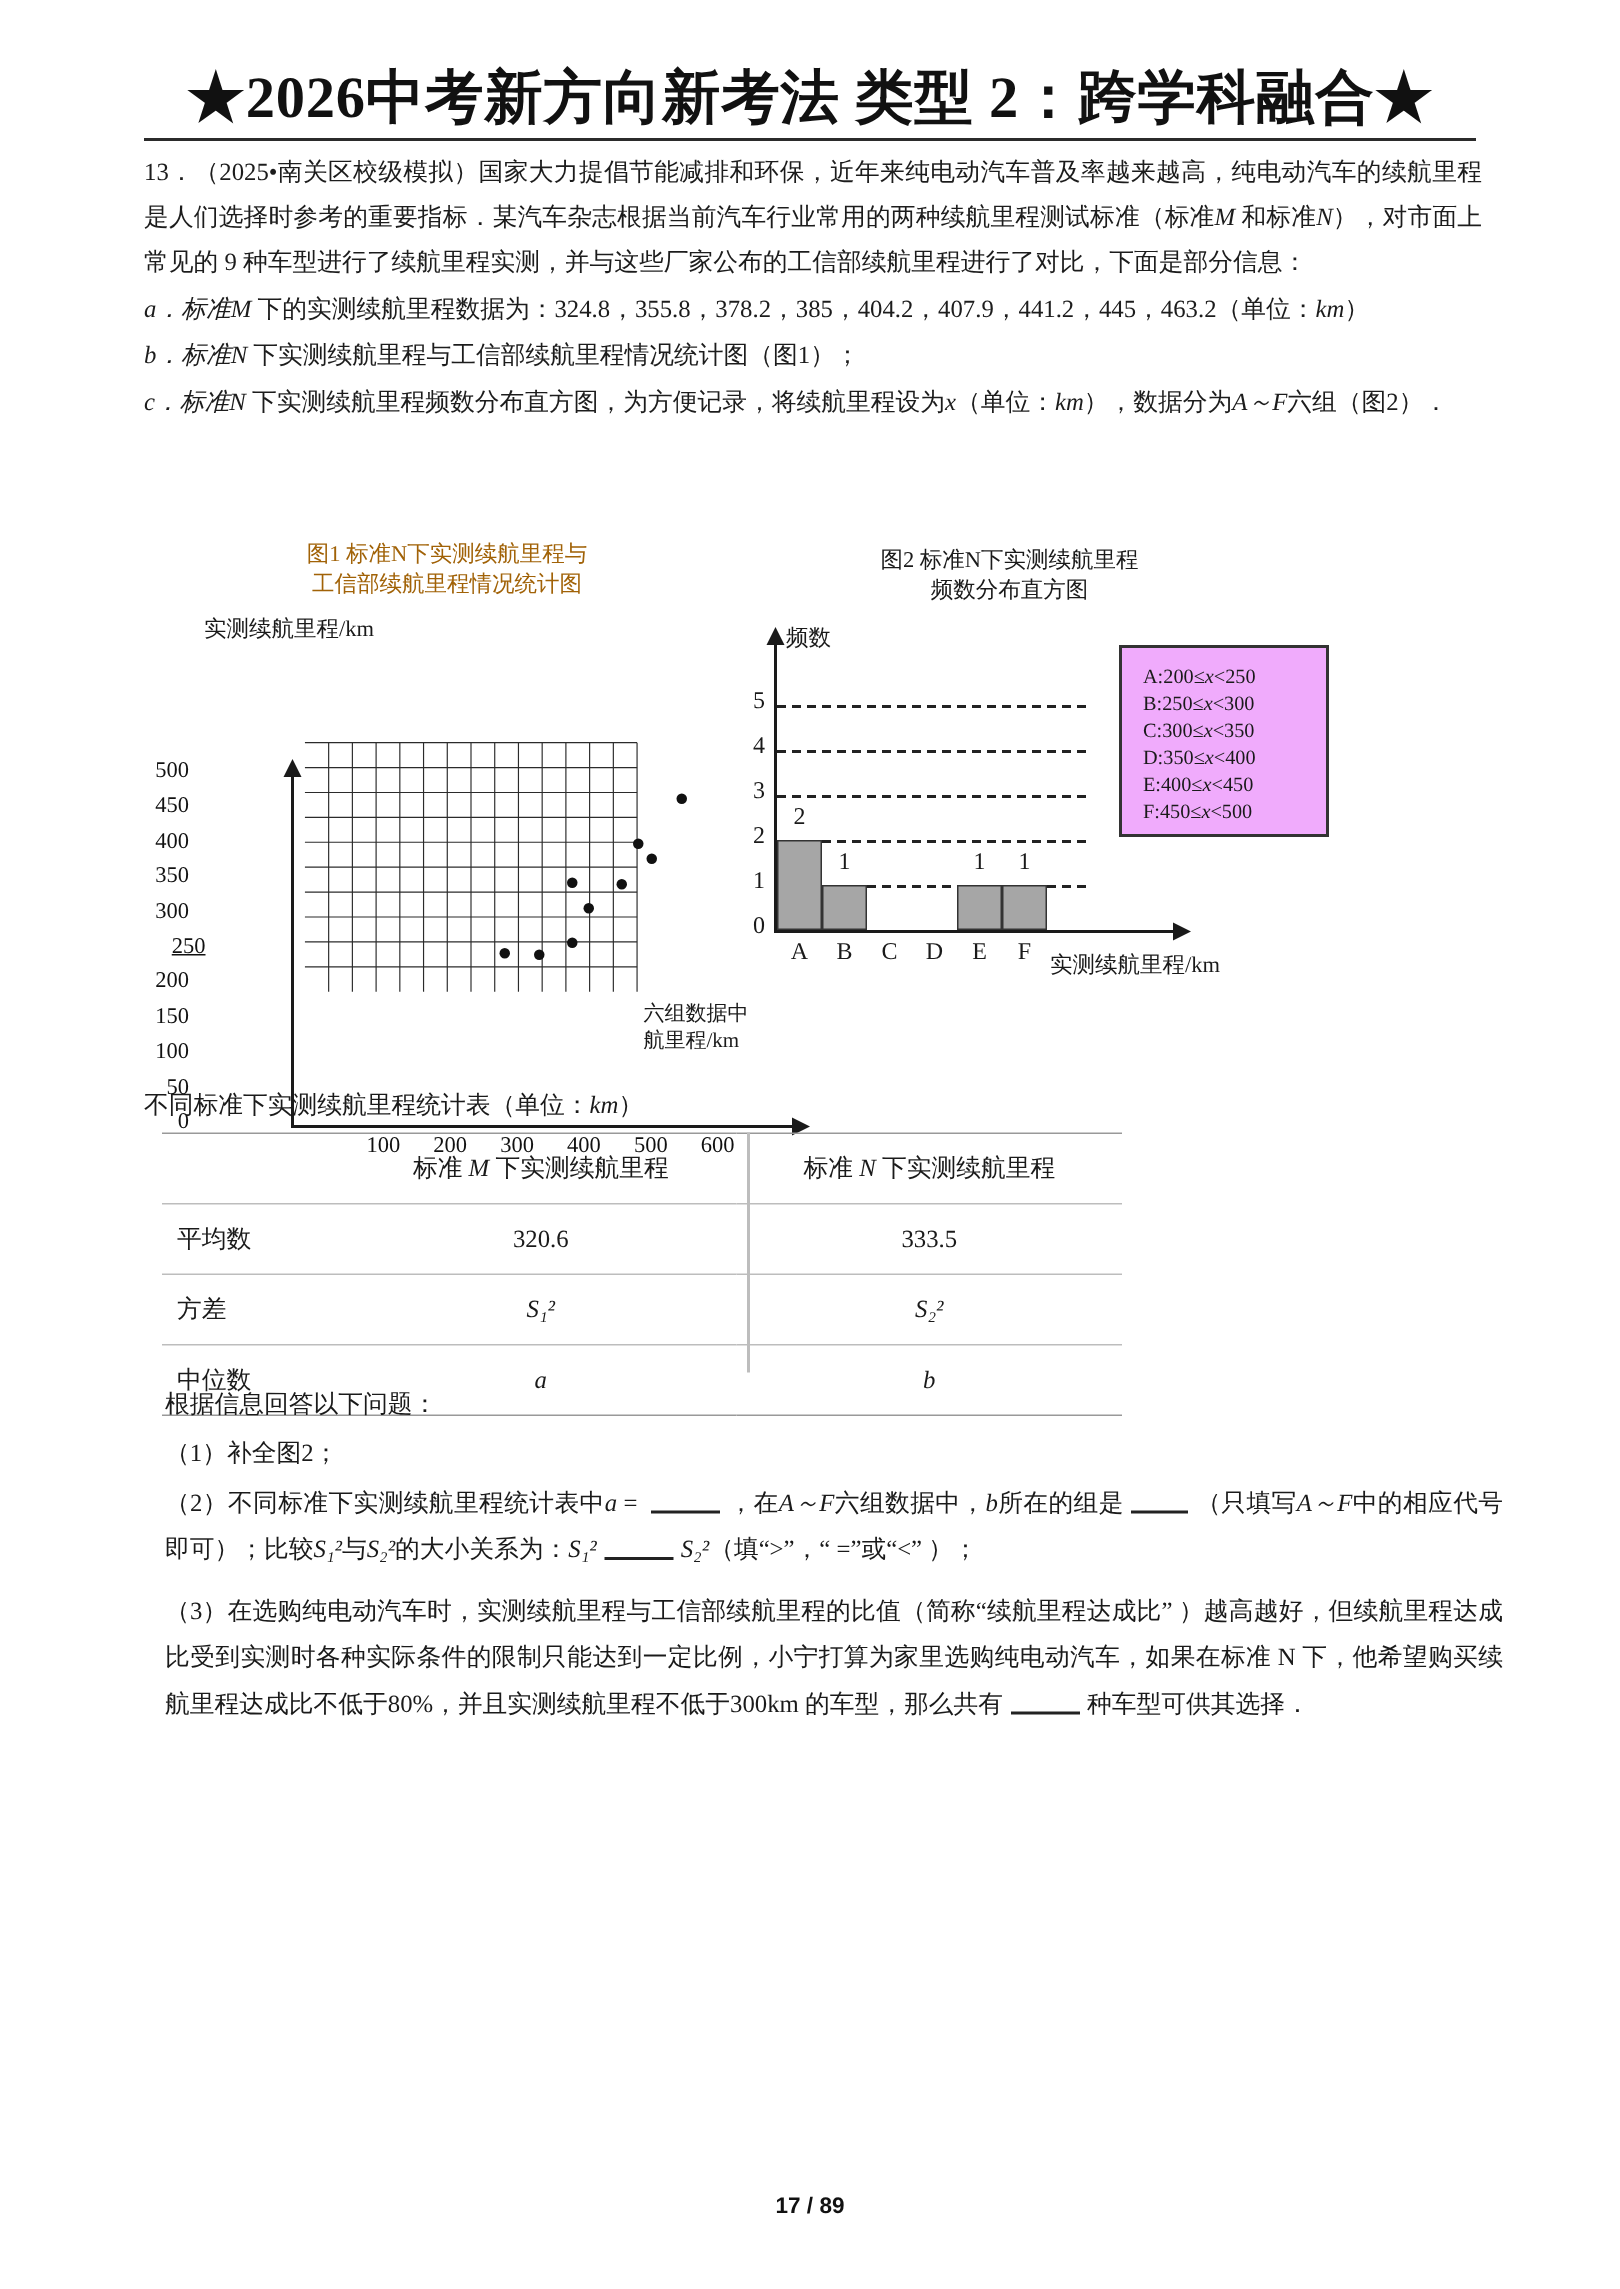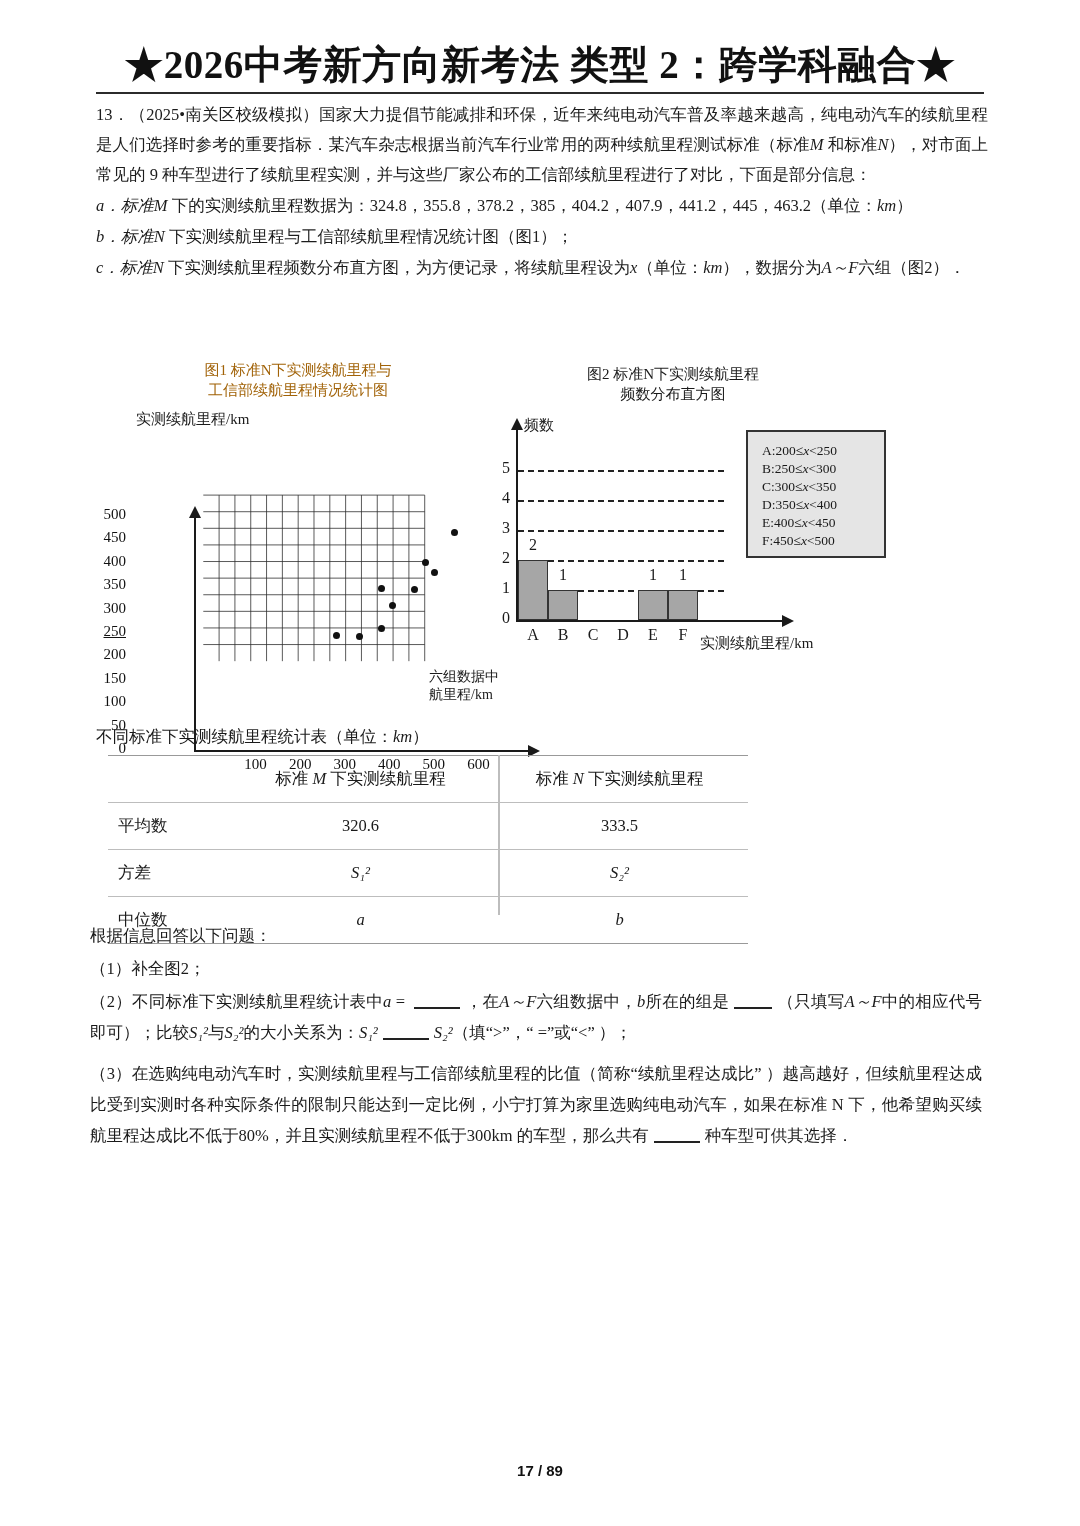--- a/index.html
+++ b/index.html
@@ -81,21 +81,21 @@
     border-left:6px solid transparent;border-right:6px solid transparent;border-bottom:12px solid #1a1a1a;}
   .arr2r{position:absolute;left:266px;top:173px;width:0;height:0;
     border-top:6px solid transparent;border-bottom:6px solid transparent;border-left:12px solid #1a1a1a;}
   .g2{position:absolute;left:2px;height:0;border-top:2px dashed #222;width:206px;}
   .y2t{position:absolute;left:-24px;font-size:16px;width:18px;text-align:right;}
   .bar{position:absolute;background:#a6a6a6;border:1.5px solid #333;box-sizing:border-box;}
   .barval{position:absolute;font-size:16px;text-align:center;width:30px;}
   .x2t{position:absolute;top:184px;font-size:16px;width:24px;text-align:center;}
   .legendbox{
     position:absolute;left:258px;top:72px;width:140px;height:128px;
-    border:2px solid #333;background:#e5e5e5;box-sizing:border-box;
+    border:2px solid #333;background:#f0abfc;box-sizing:border-box;
     padding:10px 0 0 14px;
   }
   .legendbox div{font-size:13.5px;line-height:18px;white-space:nowrap;letter-spacing:0px;}
   .legendbox .xv{font-style:italic;}
 
   
   .tblcap{position:absolute;left:96px;top:726px;font-size:16.5px;}
   .stat-table{
     position:absolute;left:108px;top:755px;width:640px;
     border-collapse:collapse;
@@ -108,21 +108,21 @@
     vertical-align:middle;
   }
   .stat-table td.lbl{text-align:left;padding-left:10px;width:112px;}
   .stat-table tr{border-bottom:1.5px solid #bdbdbd;}
   .stat-table tr.hdr{border-bottom:1.5px solid #bdbdbd;}
   .stat-table tr:first-child{border-top:1.5px solid #999;}
   .stat-table tr:last-child{border-bottom:1.5px solid #999;}
   .colsep{position:absolute;left:498px;top:755px;width:1.5px;height:160px;background:#bdbdbd;}
 
   
-  .questions{position:absolute;left:90px;top:920px;width:892px;}
+  .questions{position:absolute;left:110px;top:920px;width:892px;}
   .questions p{margin:0 0 2px 0;font-size:16.5px;line-height:31px;text-align:justify;text-justify:inter-ideograph;}
   .q3{line-height:34px;margin-top:10px !important;}
 
   
   .footer{
     position:absolute;left:0;top:1462px;width:1080px;text-align:center;
     font-size:15px;font-weight:bold;font-family:"Liberation Sans",sans-serif;color:#111;
   }
 </style>
 </head>
@@ -189,21 +189,21 @@
             <line x1="9" y1="118.79999999999998" x2="321" y2="118.79999999999998" stroke="#2b2b2b" stroke-width="1.1"></line>
             <line x1="9" y1="95.4" x2="321" y2="95.4" stroke="#2b2b2b" stroke-width="1.1"></line>
             <line x1="9" y1="72" x2="321" y2="72" stroke="#2b2b2b" stroke-width="1.1"></line>
           </svg>
         <div id="fig1-yticks">
             <div class="ytick" style="top: 296px; right: 317px;">0</div>
             <div class="ytick" style="top: 272.6px; right: 317px;">50</div>
             <div class="ytick" style="top: 249.2px; right: 317px;">100</div>
             <div class="ytick" style="top: 225.8px; right: 317px;">150</div>
             <div class="ytick" style="top: 202.4px; right: 317px;">200</div>
-            <div class="ytick" style="top: 179px; right: 317px; text-decoration: underline;">250</div>
+            <div class="ytick" style="top: 179px; right: 306px; text-decoration: underline;">250</div>
             <div class="ytick" style="top: 155.6px; right: 317px;">300</div>
             <div class="ytick" style="top: 132.2px; right: 317px;">350</div>
             <div class="ytick" style="top: 108.8px; right: 317px;">400</div>
             <div class="ytick" style="top: 85.4px; right: 317px;">450</div>
             <div class="ytick" style="top: 62px; right: 317px;">500</div>
           </div>
         <div id="fig1-xticks">
             <div class="xtick" style="left: 29.5714px; top: 312px;">100</div>
             <div class="xtick" style="left: 74.1429px; top: 312px;">200</div>
             <div class="xtick" style="left: 118.714px; top: 312px;">300</div>

